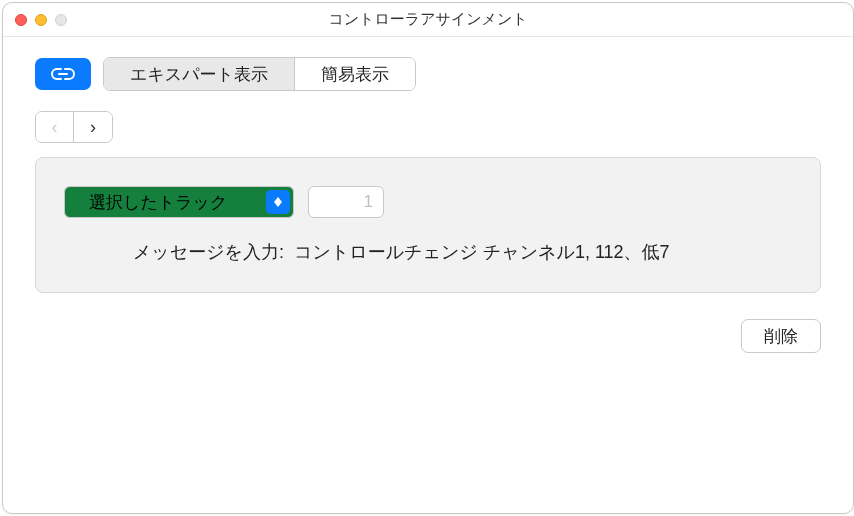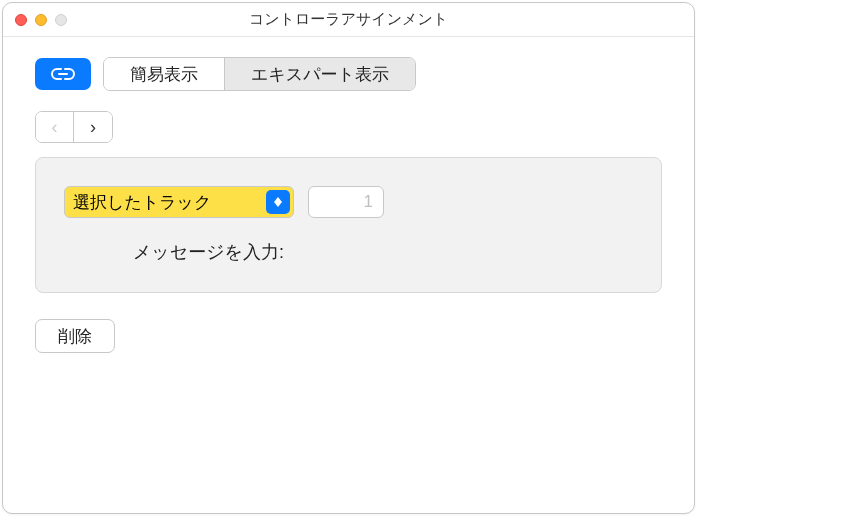--- a/index.html
+++ b/index.html
@@ -4,21 +4,21 @@
   <style>
     * { margin: 0; padding: 0; box-sizing: border-box; }
     body {
       font-family: -apple-system, "Hiragino Kaku Gothic ProN", "Hiragino Sans", sans-serif;
       background: #fff;
       width: 854px;
       height: 516px;
       overflow: hidden;
     }
     .window {
-      width: 693px;
+      width: 852px;
       height: 512px;
       margin: 2px;
       border: 1px solid #c8c8c8;
       border-radius: 10px;
       background: #fff;
       overflow: hidden;
       box-shadow: 0 1px 3px rgba(0,0,0,0.05);
     }
     .titlebar {
       height: 34px;
@@ -133,26 +133,26 @@
       color: #222;
     }
     .select-wrap {
       display: flex;
       align-items: center;
       gap: 14px;
     }
     .mac-select {
       position: relative;
       height: 32px;
-      background: #fde047;
+      background: #15803d;
       border: 1px solid #c8c8c8;
       border-radius: 6px;
       display: flex;
       align-items: center;
-      padding: 0 34px 0 8px;
+      padding: 0 34px 0 24px;
       font-size: 17px;
       cursor: pointer;
       min-width: 230px;
     }
     .select-arrows {
       position: absolute;
       right: 3px;
       top: 3px;
       bottom: 3px;
       width: 24px;
@@ -170,21 +170,21 @@
       background: #fff;
       border: 1px solid #c8c8c8;
       border-radius: 6px;
       text-align: right;
       padding: 0 10px;
       font-size: 17px;
       color: #c0c0c0;
     }
     .bottom-bar {
       display: flex;
-      justify-content: space-between;
+      justify-content: flex-end;
       padding: 26px 32px;
     }
     .btn {
       height: 34px;
       padding: 0 22px;
       background: #fff;
       border: 1px solid #c8c8c8;
       border-radius: 7px;
       font-size: 17px;
       cursor: pointer;
@@ -206,22 +206,22 @@
 
   <div class="toolbar">
     <button class="link-btn">
       <svg width="24" height="14" viewBox="0 0 24 14" fill="none" stroke-width="2">
         <path d="M8 7 H16" stroke-linecap="round"></path>
         <path d="M10 2 H6 a5 5 0 0 0 0 10 h4" stroke-linecap="round"></path>
         <path d="M14 2 H18 a5 5 0 0 1 0 10 h-4" stroke-linecap="round"></path>
       </svg>
     </button>
     <div class="segmented">
+      <button class="segment active">エキスパート表示</button>
       <button class="segment">簡易表示</button>
-      <button class="segment active">エキスパート表示</button>
     </div>
   </div>
 
   <div class="nav-row">
     <div class="nav-arrows">
       <button class="nav-btn disabled">
         <span>‹</span>
       </button>
       <button class="nav-btn">
         <span>›</span>
@@ -241,19 +241,20 @@
             <svg width="8" height="5" viewBox="0 0 8 5">
                 <path d="M0 0 L4 5 L8 0 Z" fill="#fff"></path>
               </svg>
           </div>
         </div>
         <input class="number-field" readonly="" value="1" style="">
       </div>
     </div>
     <div class="row">
       <div class="row-label">メッセージを入力:</div>
+      <div class="row-value">コントロールチェンジ チャンネル1, 112、低7</div>
     </div>
   </div>
 
   <div class="bottom-bar">
     <button class="btn">削除</button>
   </div>
 </div>
 
 </body></html>

